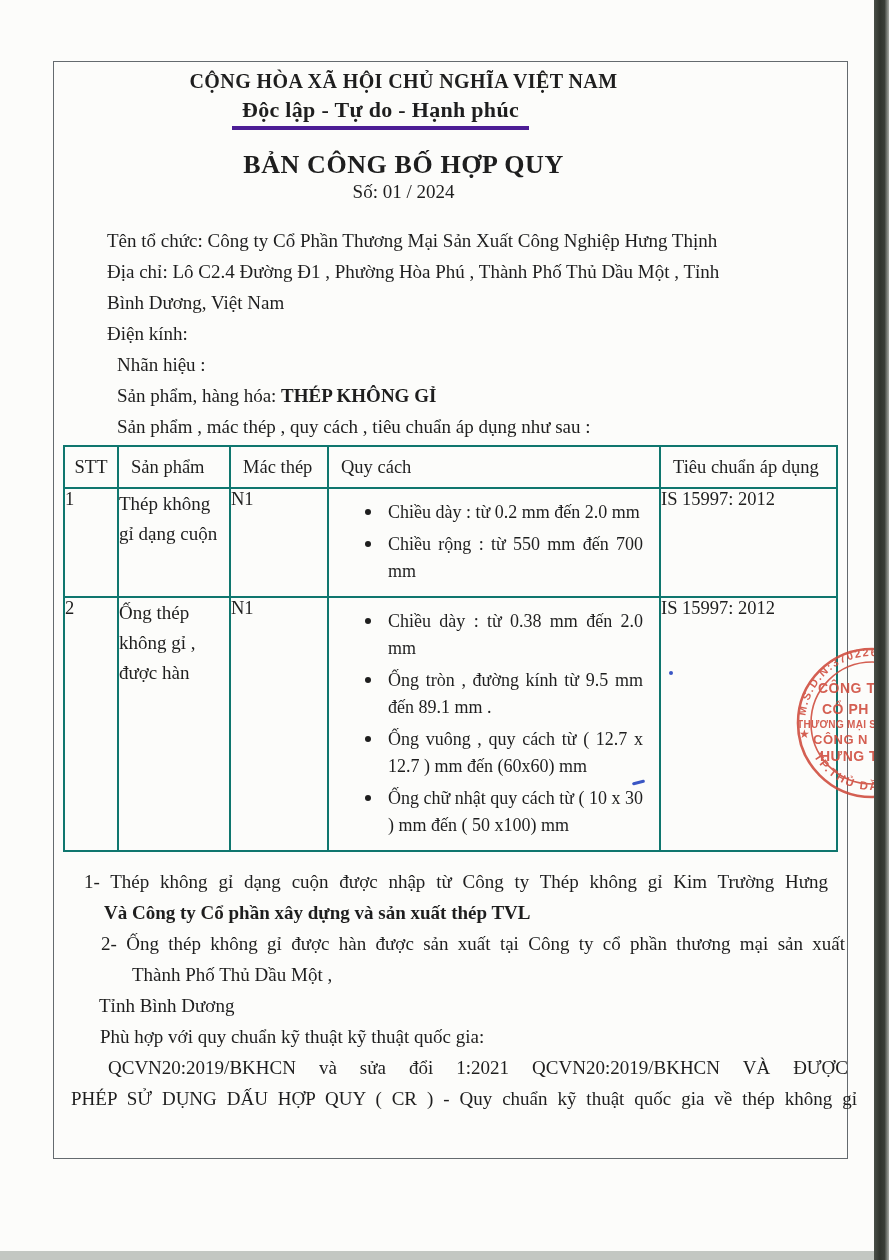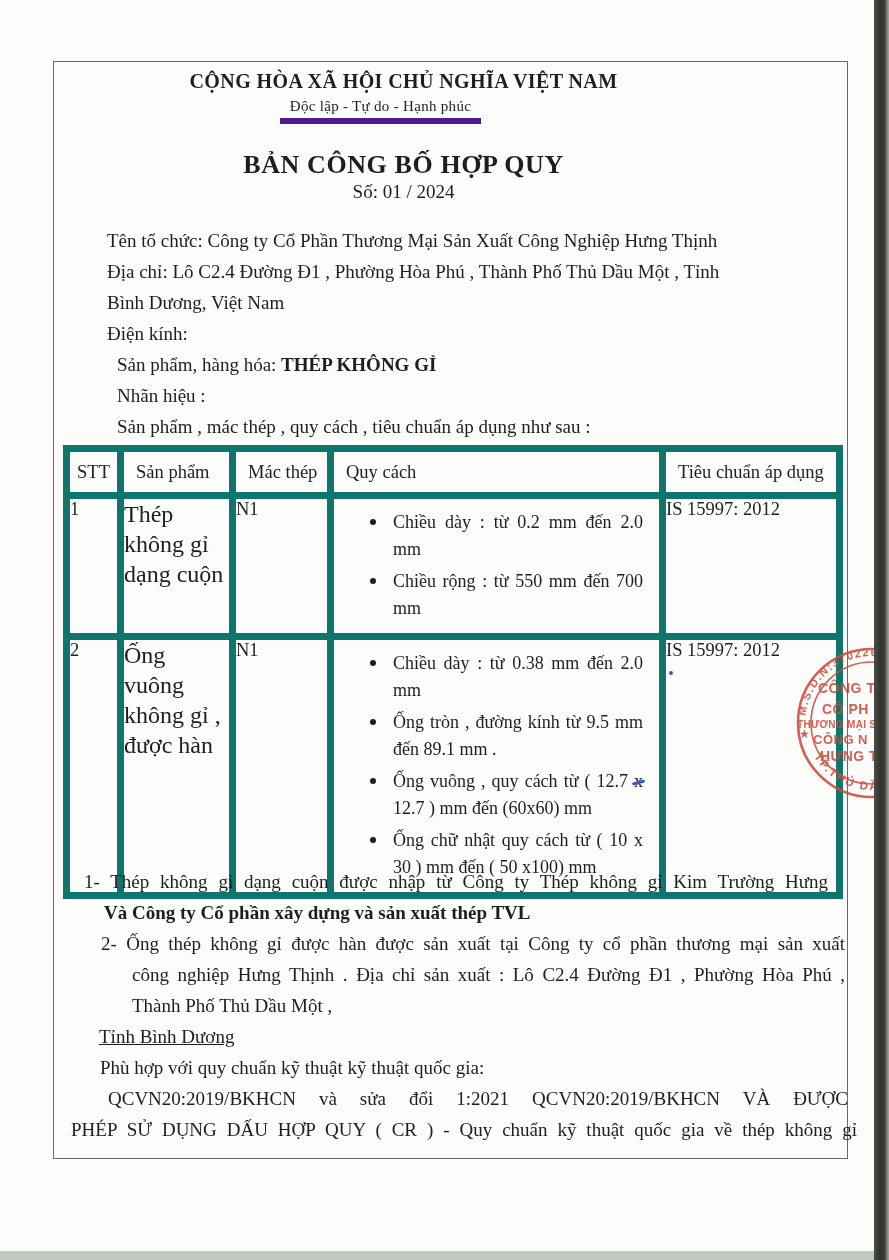--- a/index.html
+++ b/index.html
@@ -9,60 +9,60 @@
     font-family:"Liberation Serif","DejaVu Serif",serif;
   }
   
   .frame{position:absolute;left:53px;top:61px;width:793px;height:1096px;
          border:1px solid #646a6e;z-index:5;}
   
   .hdr{position:absolute;left:53px;width:701px;text-align:center;z-index:10;}
   .national{top:70px;font-size:20px;font-weight:bold;letter-spacing:.4px;}
   .motto-wrap{top:97px;}
   .motto{display:inline-block;position:relative;left:-23px;
-         font-size:15px;font-weight:normal;letter-spacing:.3px;
-         border-bottom:6px solid #4c1d95;padding:0 10px 3px 10px;}
+         font-size:22px;font-weight:bold;letter-spacing:.3px;
+         border-bottom:4px solid #4c1d95;padding:0 10px 3px 10px;}
   .doctitle{top:150px;font-size:26px;font-weight:bold;letter-spacing:.6px;}
   .docnum{top:181px;font-size:19px;}
   
   .info{position:absolute;left:107px;top:225px;width:742px;z-index:10;
         font-size:19px;line-height:31px;}
   .info .ln{height:31px;white-space:nowrap;}
   .info .ind{margin-left:10px;}
   .bold{font-weight:bold;}
   
   table.spec{position:absolute;left:63px;top:445px;z-index:10;
              border-collapse:collapse;table-layout:fixed;width:773px;
              font-size:18.5px;}
-  table.spec th,table.spec td{border:7px solid #0f766e;vertical-align:top;
+  table.spec th,table.spec td{border:2px solid #0f766e;vertical-align:top;
              padding:0;font-weight:normal;text-align:left;}
   table.spec thead th{height:40px;vertical-align:middle;padding-left:12px;}
   table.spec thead th.c{text-align:center;padding-left:0;}
   td.stt{text-align:center;padding-top:9px;}
-  td.prod{padding:8px 5px 0 13px;text-align:justify;font-size:24px;line-height:30px;margin-top:12px;}
+  td.prod{padding:8px 5px 0 13px;text-align:justify;font-size:19px;line-height:30px;margin-top:12px;}
   td.grade{text-align:center;padding-top:9px;}
   td.std{padding:8px 4px 0 10px;}
   td.specs{padding:0;}
   ul.blt{margin:0;padding:10px 16px 6px 59px;list-style:none;}
   ul.blt li{position:relative;text-align:justify;font-size:18px;
             line-height:27px;margin-bottom:5px;}
   ul.blt li::before{content:"";position:absolute;left:-23px;top:10px;
             width:6px;height:6px;border-radius:50%;background:#1e1e1e;}
   tr.r1{height:97px;} tr.r2{height:236px;}
   
   .notes{position:absolute;left:59px;top:866px;width:786px;z-index:10;
          font-size:19px;}
   .notes .nl{line-height:31px;}
   .jl{text-align:justify;text-align-last:justify;}
   .nA{margin-left:25px;width:744px;}
   .nB{margin-left:45px;font-weight:bold;}
   .nC{margin-left:42px;width:744px;}
   .nD{margin-left:73px;width:713px;}
   .nE{margin-left:73px;}
-  .nF{margin-left:40px;text-decoration:underline;}
+  .nF{margin-left:40px;}
   .nG{margin-left:41px;}
   .nH{margin-left:49px;width:740px;}
   .nI{margin-left:12px;width:786px;}
   
   .stamp{position:absolute;left:780px;top:640px;z-index:20;opacity:.88;}
   
   .edge-stripe{position:absolute;top:0;right:0;width:15px;height:1260px;z-index:50;
     background:linear-gradient(90deg,#4a4f48 0%,#30342d 40%,#3a3e37 70%,#7d817b 88%,#a3a6a0 100%);}
   .bottom-band{position:absolute;left:0;top:1251px;width:889px;height:9px;
     background:#c3c7c2;z-index:40;}
@@ -81,22 +81,22 @@
   <span class="motto">Độc lập - Tự do - Hạnh phúc</span>
 </div>
 <div class="hdr doctitle">BẢN CÔNG BỐ HỢP QUY</div>
 <div class="hdr docnum">Số: 01 / 2024</div>
 
 <div class="info">
   <div class="ln">Tên tổ chức: Công ty Cổ Phần Thương Mại Sản Xuất Công Nghiệp Hưng Thịnh</div>
   <div class="ln">Địa chỉ: Lô C2.4 Đường Đ1 , Phường Hòa Phú , Thành Phố Thủ Dầu Một , Tỉnh</div>
   <div class="ln">Bình Dương, Việt Nam</div>
   <div class="ln">Điện kính:</div>
+  <div class="ln ind">Nhãn hiệu :</div>
   <div class="ln ind"><span>Sản phẩm, hàng hóa: </span><span class="bold">THÉP KHÔNG GỈ</span></div>
-  <div class="ln ind">Nhãn hiệu :</div>
   <div class="ln ind">Sản phẩm , mác thép , quy cách , tiêu chuẩn áp dụng như sau :</div>
 </div>
 
 <table class="spec">
   <colgroup>
     <col style="width:54px">
       <col style="width:112px">
       <col style="width:98px">
     <col style="width:332px">
       <col style="width:177px">
@@ -118,40 +118,39 @@
       <td class="specs">
         <ul class="blt">
           <li>Chiều dày : từ 0.2 mm đến 2.0 mm</li>
           <li>Chiều rộng : từ 550 mm đến 700 mm</li>
         </ul>
       </td>
       <td class="std">IS 15997: 2012</td>
     </tr>
     <tr class="r2">
       <td class="stt">2</td>
-      <td class="prod">Ống vuông không gỉ , được hàn</td>
+      <td class="prod">Ống thép không gỉ , được hàn</td>
       <td class="grade">N1</td>
       <td class="specs">
         <ul class="blt">
           <li>Chiều dày : từ 0.38 mm đến 2.0 mm</li>
           <li>Ống tròn , đường kính từ 9.5 mm đến 89.1 mm .</li>
           <li>Ống vuông , quy cách từ ( 12.7 x 12.7 ) mm đến (60x60) mm</li>
           <li>Ống chữ nhật quy cách từ ( 10 x 30 ) mm đến ( 50 x100) mm</li>
         </ul>
       </td>
       <td class="std">IS 15997: 2012</td>
     </tr>
   </tbody>
 </table>
 
 <div class="notes">
   <div class="nl nA jl">1- Thép không gỉ dạng cuộn được nhập từ Công ty Thép không gỉ Kim Trường Hưng</div>
   <div class="nl nB">Và Công ty Cổ phần xây dựng và sản xuất thép TVL</div>
   <div class="nl nC jl">2- Ống thép không gỉ được hàn được sản xuất tại Công ty cổ phần thương mại sản xuất</div>
-  <div class="nl nD jl">công nghiệp Hưng Thịnh . Địa chỉ sản xuất : Lô C2.4 Đường Đ1 , Phường Hòa Phú ,</div>
   <div class="nl nE">Thành Phố Thủ Dầu Một ,</div>
   <div class="nl nF">Tỉnh Bình Dương</div>
   <div class="nl nG">Phù hợp với quy chuẩn kỹ thuật kỹ thuật quốc gia:</div>
   <div class="nl nH jl">QCVN20:2019/BKHCN và sửa đổi 1:2021 QCVN20:2019/BKHCN VÀ ĐƯỢC</div>
   <div class="nl nI jl">PHÉP SỬ DỤNG DẤU HỢP QUY ( CR ) - Quy chuẩn kỹ thuật quốc gia về thép không gỉ</div>
 </div>
 
 <svg class="stamp" width="180" height="170" viewBox="0 0 180 170" style="font-family:'Liberation Sans',sans-serif;">
   <defs>
     <path id="arcTop" d="M 25.4 76 A 67 67 0 0 1 150 49.5"></path>

